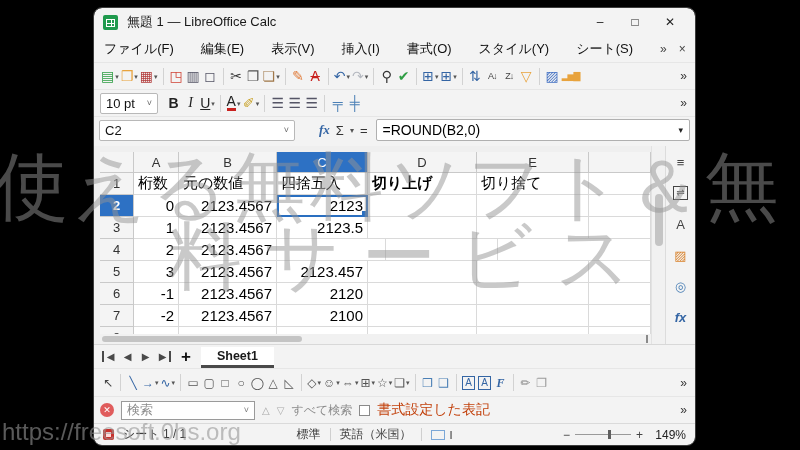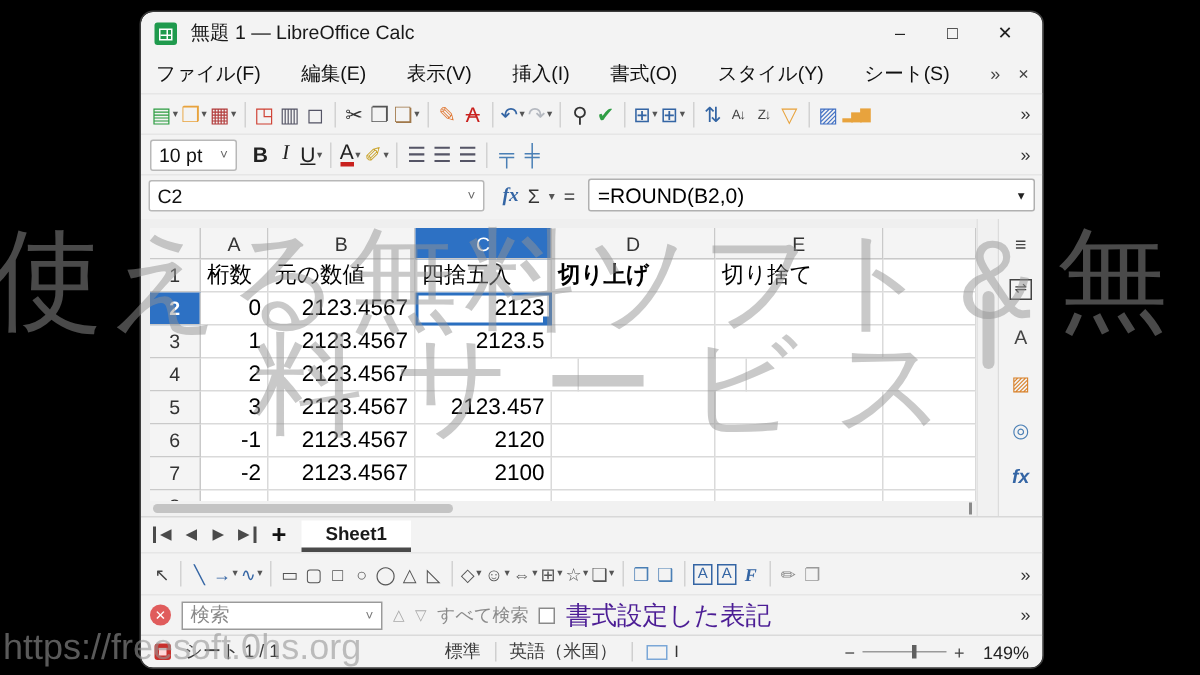--- a/index.html
+++ b/index.html
@@ -46,21 +46,21 @@
   .fmtbar{height:27px}
   .combo{background:#fff;border:1px solid #b8b8b8;border-radius:2px;height:21px;display:flex;align-items:center;
     font-size:13px;color:#111;padding:0 5px;flex:0 0 auto}
   .combo .val{flex:1;white-space:nowrap;overflow:hidden}
   .combo::after{content:"˅";font-size:9px;color:#666;margin-left:4px}
   .fontbox{width:252px;margin-right:7px}
   .sizebox{width:58px;margin-right:7px}
 
   
   .formulabar{height:30px;padding:0 5px 3px 5px;border-top:1px solid #e6e6e6}
-  .namebox{width:224px;margin-right:12px}
+  .namebox{width:196px;margin-right:24px}
   .fbicons{display:flex;align-items:center;gap:6px;margin-right:8px;font-size:13px;color:#333}
   .fbicons .fx{color:#3465a4;font-style:italic;font-weight:700;font-family:"Liberation Serif",serif}
   .fbicons .dd{font-size:8px;color:#555}
   .finput{flex:1;height:22px;background:#fff;border:1px solid #b0b0b0;border-radius:2px;display:flex;align-items:center;
     padding:0 6px;font-size:14px;color:#000;max-width:352px}
   .finput .txt{flex:1;white-space:nowrap;overflow:hidden}
   .finput::after{content:"▾";font-size:9px;color:#222;margin-left:4px}
 
   
   .main{flex:1;display:flex;min-height:0}
@@ -104,21 +104,21 @@
   .findbar{height:27px;gap:7px}
   .findclose{width:14px;height:14px;border-radius:50%;background:#e05c5c;color:#fff;font-size:9px;display:flex;
     align-items:center;justify-content:center;flex:0 0 auto}
   .findbox{width:134px;height:19px;background:#fff;border:1px solid #9a9a9a;display:flex;align-items:center;
     padding:0 5px;font-size:13px;color:#8a8a8a}
   .findbox .val{flex:1}
   .findbox::after{content:"˅";font-size:9px;color:#777}
   .fnav{color:#a9a9a9;font-size:10px}
   .findall{color:#8a8a8a;font-size:12px}
   .fcheck{width:11px;height:11px;border:1px solid #8a8a8a;background:#fff;flex:0 0 auto}
-  .flabel{color:#4c1d95;font-size:17px}
+  .flabel{color:#c2410c;font-size:14px}
 
   
   .statusbar{height:22px;border-top:1px solid #dadada;font-size:12px;color:#3d3d3d;gap:9px;padding:0 9px}
   .modicon{width:11px;height:11px;border-radius:2px;background:#c9302c;position:relative;flex:0 0 auto}
   .modicon::after{content:"";position:absolute;left:3px;top:3px;width:5px;height:5px;background:#ffd9d9}
   .ssep{width:1px;height:13px;background:#cfcfcf}
   .spacer{flex:1}
   .selmode{border:1px solid #7ba7d7;width:14px;height:10px;position:relative;margin-right:2px}
   .selmode+.ibeam{font-size:11px;color:#333;margin-left:-6px}
   .zoomctl{display:flex;align-items:center;gap:5px}

